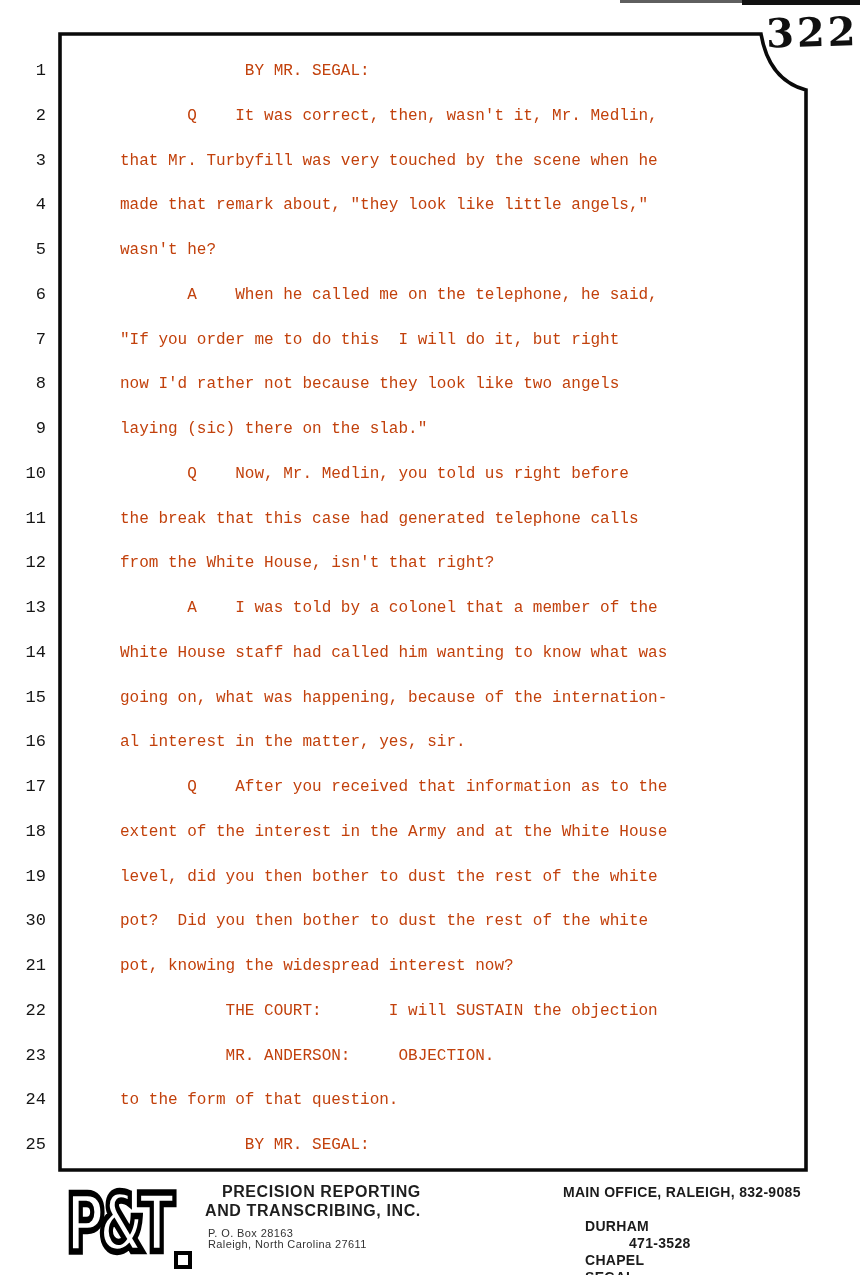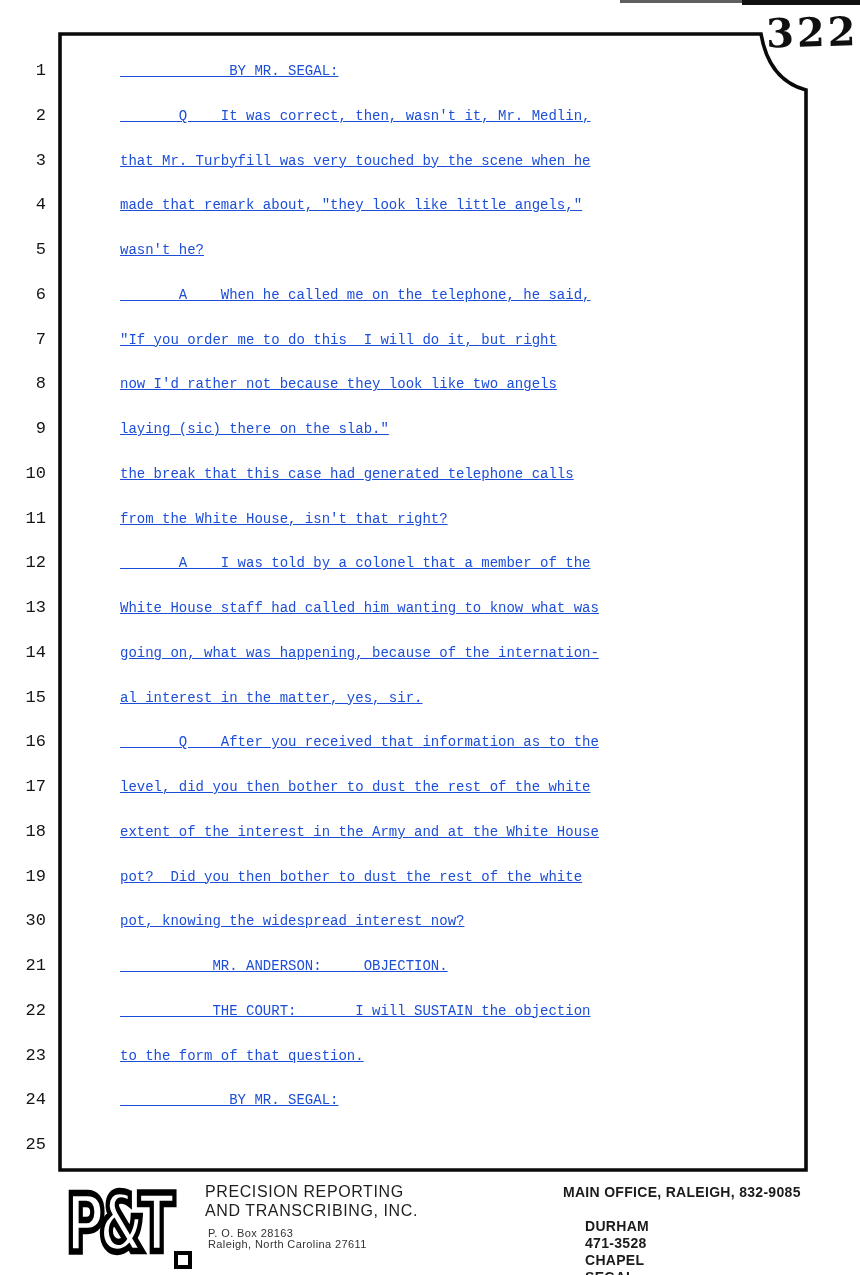--- a/index.html
+++ b/index.html
@@ -27,33 +27,33 @@
   .border-svg{position:absolute;top:0;left:0;}
 
   
   .gutter{position:absolute;top:49px;left:0;width:46px;text-align:right;}
   .gutter .row{height:44.75px;line-height:44.75px;font-size:17px;color:#151515;}
 
   
   .body-text{position:absolute;top:49px;left:120px;width:740px;}
   .body-text .row{
     height:44.75px;line-height:44.75px;
-    font-size:14px;white-space:pre;color:#1d4ed8;text-decoration:underline;
+    font-size:16px;white-space:pre;color:#c2410c;
   }
 
   
   .footer{position:absolute;top:1178px;left:0;width:832px;height:97px;font-family:"Liberation Sans","DejaVu Sans",sans-serif;}
   .logo{position:absolute;top:5px;left:66px;}
-  .company{position:absolute;top:4px;left:205px;color:#1e1e1e;font-weight:400;font-size:16px;line-height:19px;letter-spacing:.6px;}
+  .company{position:absolute;top:4px;left:205px;color:#1e1e1e;font-weight:700;font-size:16px;line-height:19px;letter-spacing:.6px;text-align:right;}
   .address{position:absolute;top:50px;left:208px;color:#333;font-size:11px;line-height:11px;letter-spacing:.4px;}
   .phones{position:absolute;top:6px;left:563px;color:#1b1b1b;font-size:14px;letter-spacing:.3px;}
   .phones .main{margin-bottom:18px;font-weight:700;}
   .office-row{display:flex;line-height:17px;padding-left:22px;font-weight:700;flex-direction:column;}
   .office-row .city{width:105px;}
-  .office-row .phone{width:80px;}
+  .office-row .phone{width:80px;margin-left:44px;}
 </style>
 </head>
 <body>
 
 <div class="page">
 
   <div class="scan-line"></div>
   <div class="scan-line-dark"></div>
 
   <div class="page-stamp">3221</div>
@@ -93,33 +93,34 @@
   <div class="body-text" id="lines">
       <div class="row">             BY MR. SEGAL:</div>
       <div class="row">       Q    It was correct, then, wasn't it, Mr. Medlin,</div>
       <div class="row">that Mr. Turbyfill was very touched by the scene when he</div>
       <div class="row">made that remark about, "they look like little angels,"</div>
       <div class="row">wasn't he?</div>
       <div class="row">       A    When he called me on the telephone, he said,</div>
       <div class="row">"If you order me to do this  I will do it, but right</div>
       <div class="row">now I'd rather not because they look like two angels</div>
       <div class="row">laying (sic) there on the slab."</div>
+      <div class="row">       Q    Now, Mr. Medlin, you told us right before</div>
       <div class="row">the break that this case had generated telephone calls</div>
       <div class="row">from the White House, isn't that right?</div>
       <div class="row">       A    I was told by a colonel that a member of the</div>
       <div class="row">White House staff had called him wanting to know what was</div>
       <div class="row">going on, what was happening, because of the internation-</div>
       <div class="row">al interest in the matter, yes, sir.</div>
       <div class="row">       Q    After you received that information as to the</div>
+      <div class="row">extent of the interest in the Army and at the White House</div>
       <div class="row">level, did you then bother to dust the rest of the white</div>
-      <div class="row">extent of the interest in the Army and at the White House</div>
       <div class="row">pot?  Did you then bother to dust the rest of the white</div>
       <div class="row">pot, knowing the widespread interest now?</div>
+      <div class="row">           THE COURT:       I will SUSTAIN the objection</div>
       <div class="row">           MR. ANDERSON:     OBJECTION.</div>
-      <div class="row">           THE COURT:       I will SUSTAIN the objection</div>
       <div class="row">to the form of that question.</div>
       <div class="row">             BY MR. SEGAL:</div>
     </div>
 
   <div class="footer">
 
     <div class="logo">
       <svg width="132" height="90" viewBox="0 0 132 90">
         <g transform="scale(0.85,1.3)" fill="#ffffff" stroke="#000000" stroke-width="5" stroke-linejoin="miter">
           <text x="0" y="52" font-family="'DejaVu Sans', sans-serif" font-weight="bold" font-size="62" letter-spacing="-7">P&amp;T</text>

